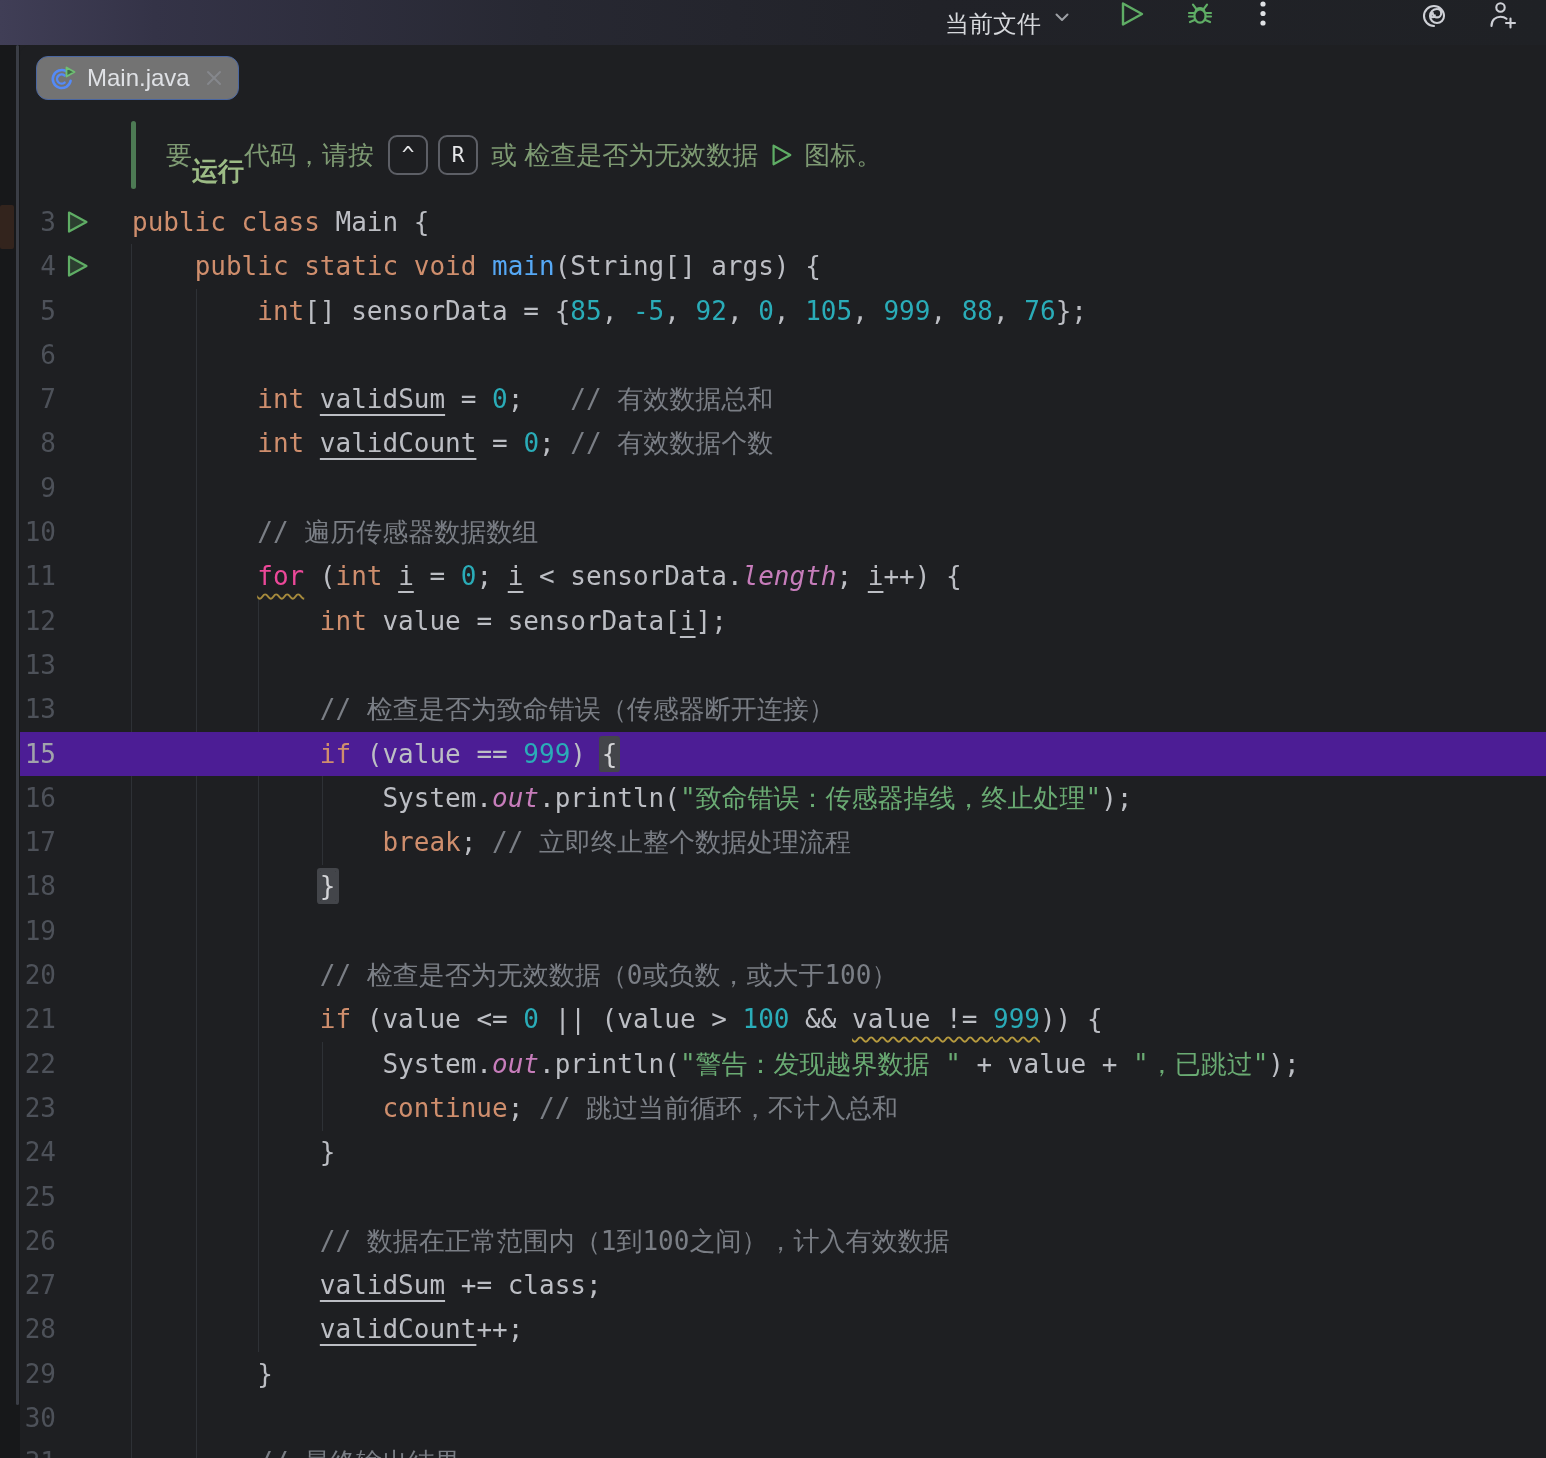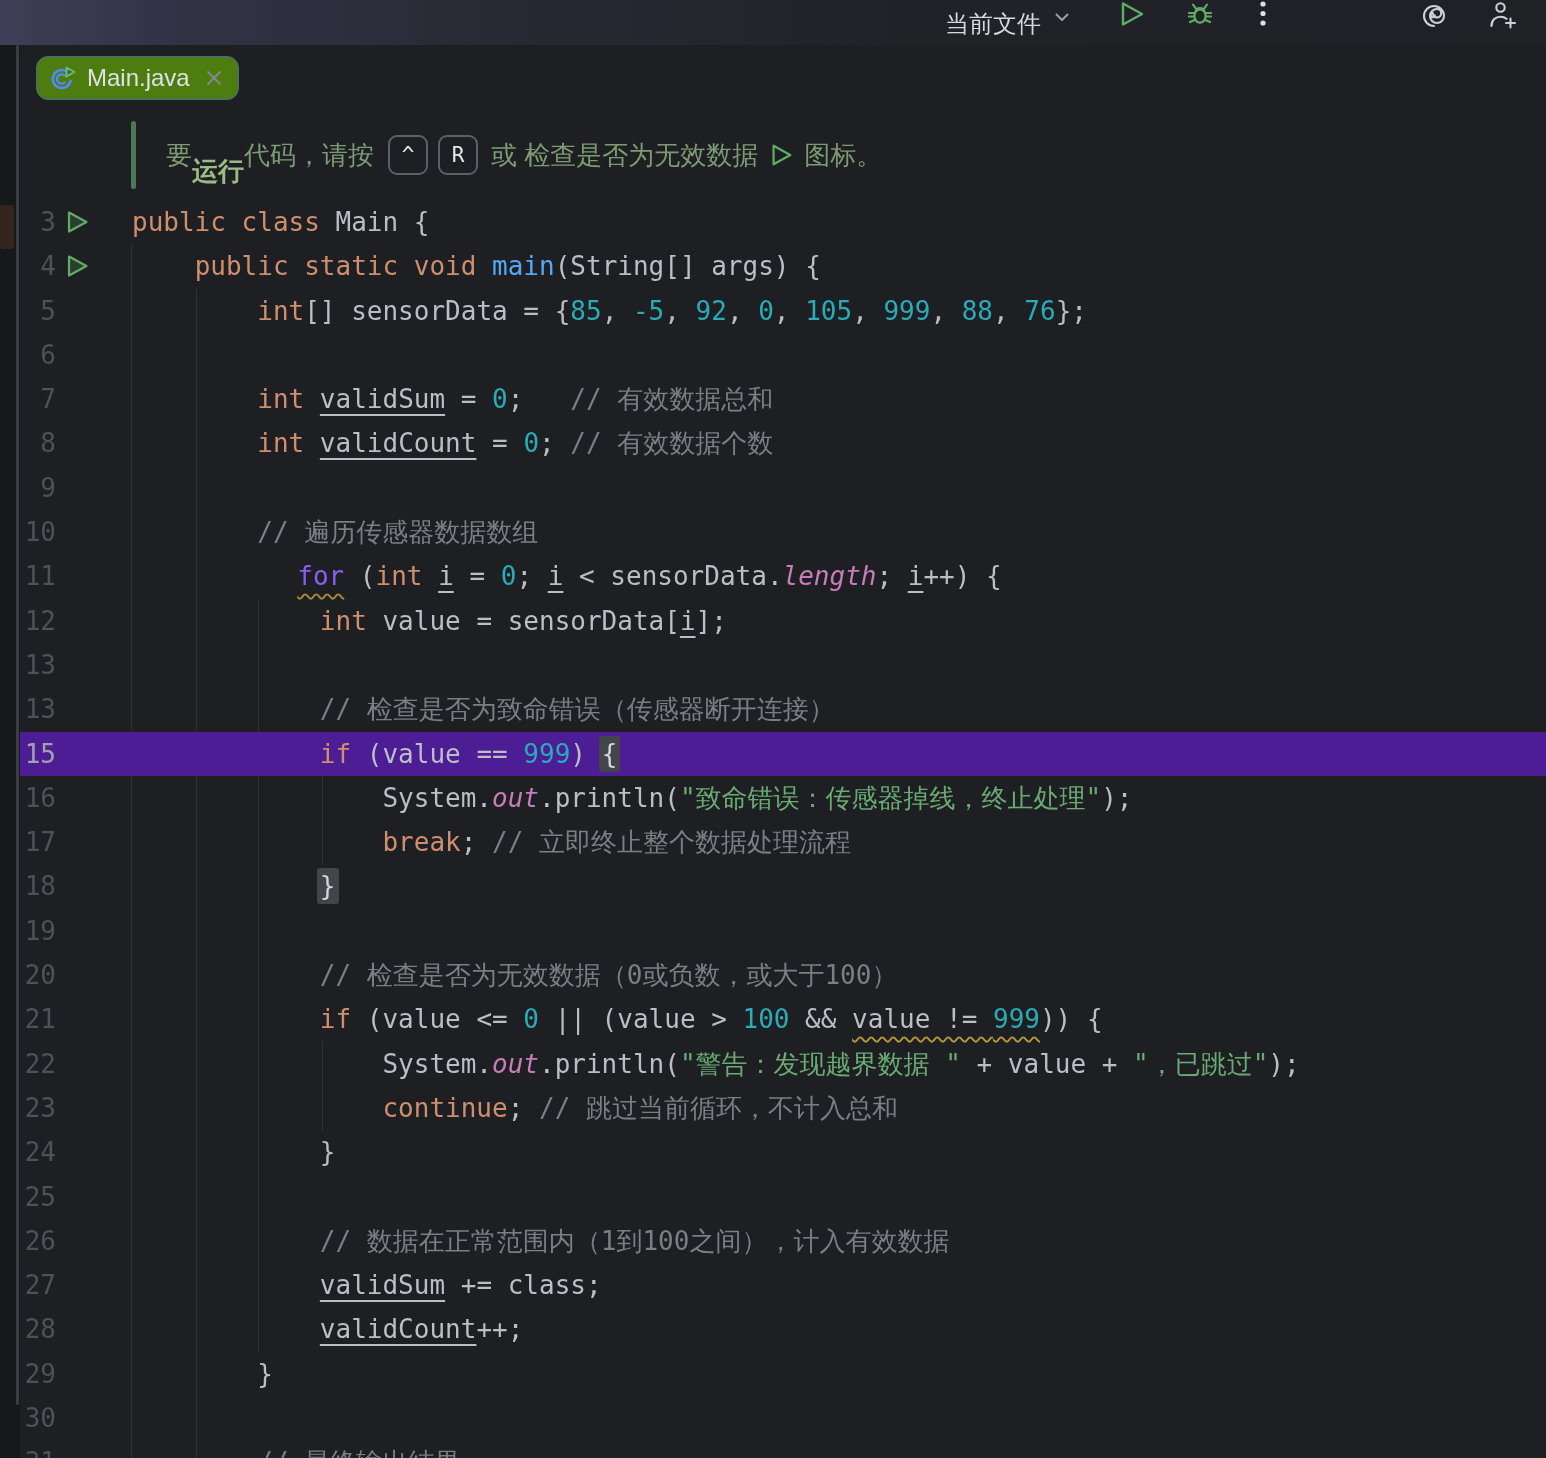--- a/index.html
+++ b/index.html
@@ -24,21 +24,21 @@
   
   .panel{
     position:absolute;left:20px;top:45px;width:1526px;height:1413px;
     background:#1e1f22;border-top-left-radius:10px;overflow:hidden;
   }
   
   .tabbar{position:relative;height:65px;}
   .tab{
     position:absolute;left:16px;top:11px;height:42px;
     display:flex;align-items:center;gap:10px;padding:0 14px 0 12px;
-    border:1.5px solid #4a66a0;border-radius:12px;background:#4d7c0f;cursor:pointer;
+    border:1.5px solid #4a66a0;border-radius:12px;background:#737373;cursor:pointer;
   }
   .tab-label{color:#dfe1e5;font-size:24px;}
   .tab-close{display:flex;align-items:center;margin-left:4px;cursor:pointer;}
   
   .editor{position:absolute;left:0;top:65px;width:1526px;height:1348px;overflow:hidden;}
   .guide{position:absolute;width:1px;background:#2e3136;}
   
   .banner{position:absolute;left:111px;top:10px;height:70px;display:flex;align-items:center;z-index:3;}
   .banner-bar{width:5px;height:68px;background:#4d7a54;border-radius:3px;}
   .banner-text{margin-left:30px;display:flex;align-items:center;font-size:26px;color:#7e9a73;white-space:pre;}
@@ -64,21 +64,21 @@
     position:absolute;left:112px;top:0;margin:0;
     font-family:"DejaVu Sans Mono",monospace;font-size:26px;line-height:44.3px;color:#bcbec4;white-space:pre;
   }
   .t-k{color:#cf8e6d;}
   .t-n{color:#2aacb8;}
   .t-s{color:#6aab73;}
   .t-c{color:#7a7e85;}
   .t-f{color:#c77dbb;font-style:italic;}
   .t-m{color:#56a8f5;}
   .t-u{text-decoration:underline;text-decoration-thickness:1.5px;text-underline-offset:6px;}
-  .t-kw{color:#8b5cf6;text-decoration:underline wavy #a78b3c;text-decoration-thickness:2px;text-underline-offset:8px;margin-left:40px;}
+  .t-kw{color:#ec4899;text-decoration:underline wavy #a78b3c;text-decoration-thickness:2px;text-underline-offset:8px;}
   .t-pw{text-decoration:underline wavy #b69a3e;text-decoration-thickness:2px;text-underline-offset:8px;}
   .t-nw{color:#2aacb8;text-decoration:underline wavy #b69a3e;text-decoration-thickness:2px;text-underline-offset:8px;}
   .t-bx{background:#43454a;box-shadow:0 0 0 3px #43454a;color:#d4d5d8;border-radius:1px;}
 </style>
 </head>
 <body>
 
 <div class="topbar">
   <div class="tb-item runcfg">
     <span class="runcfg-label">当前文件</span>

